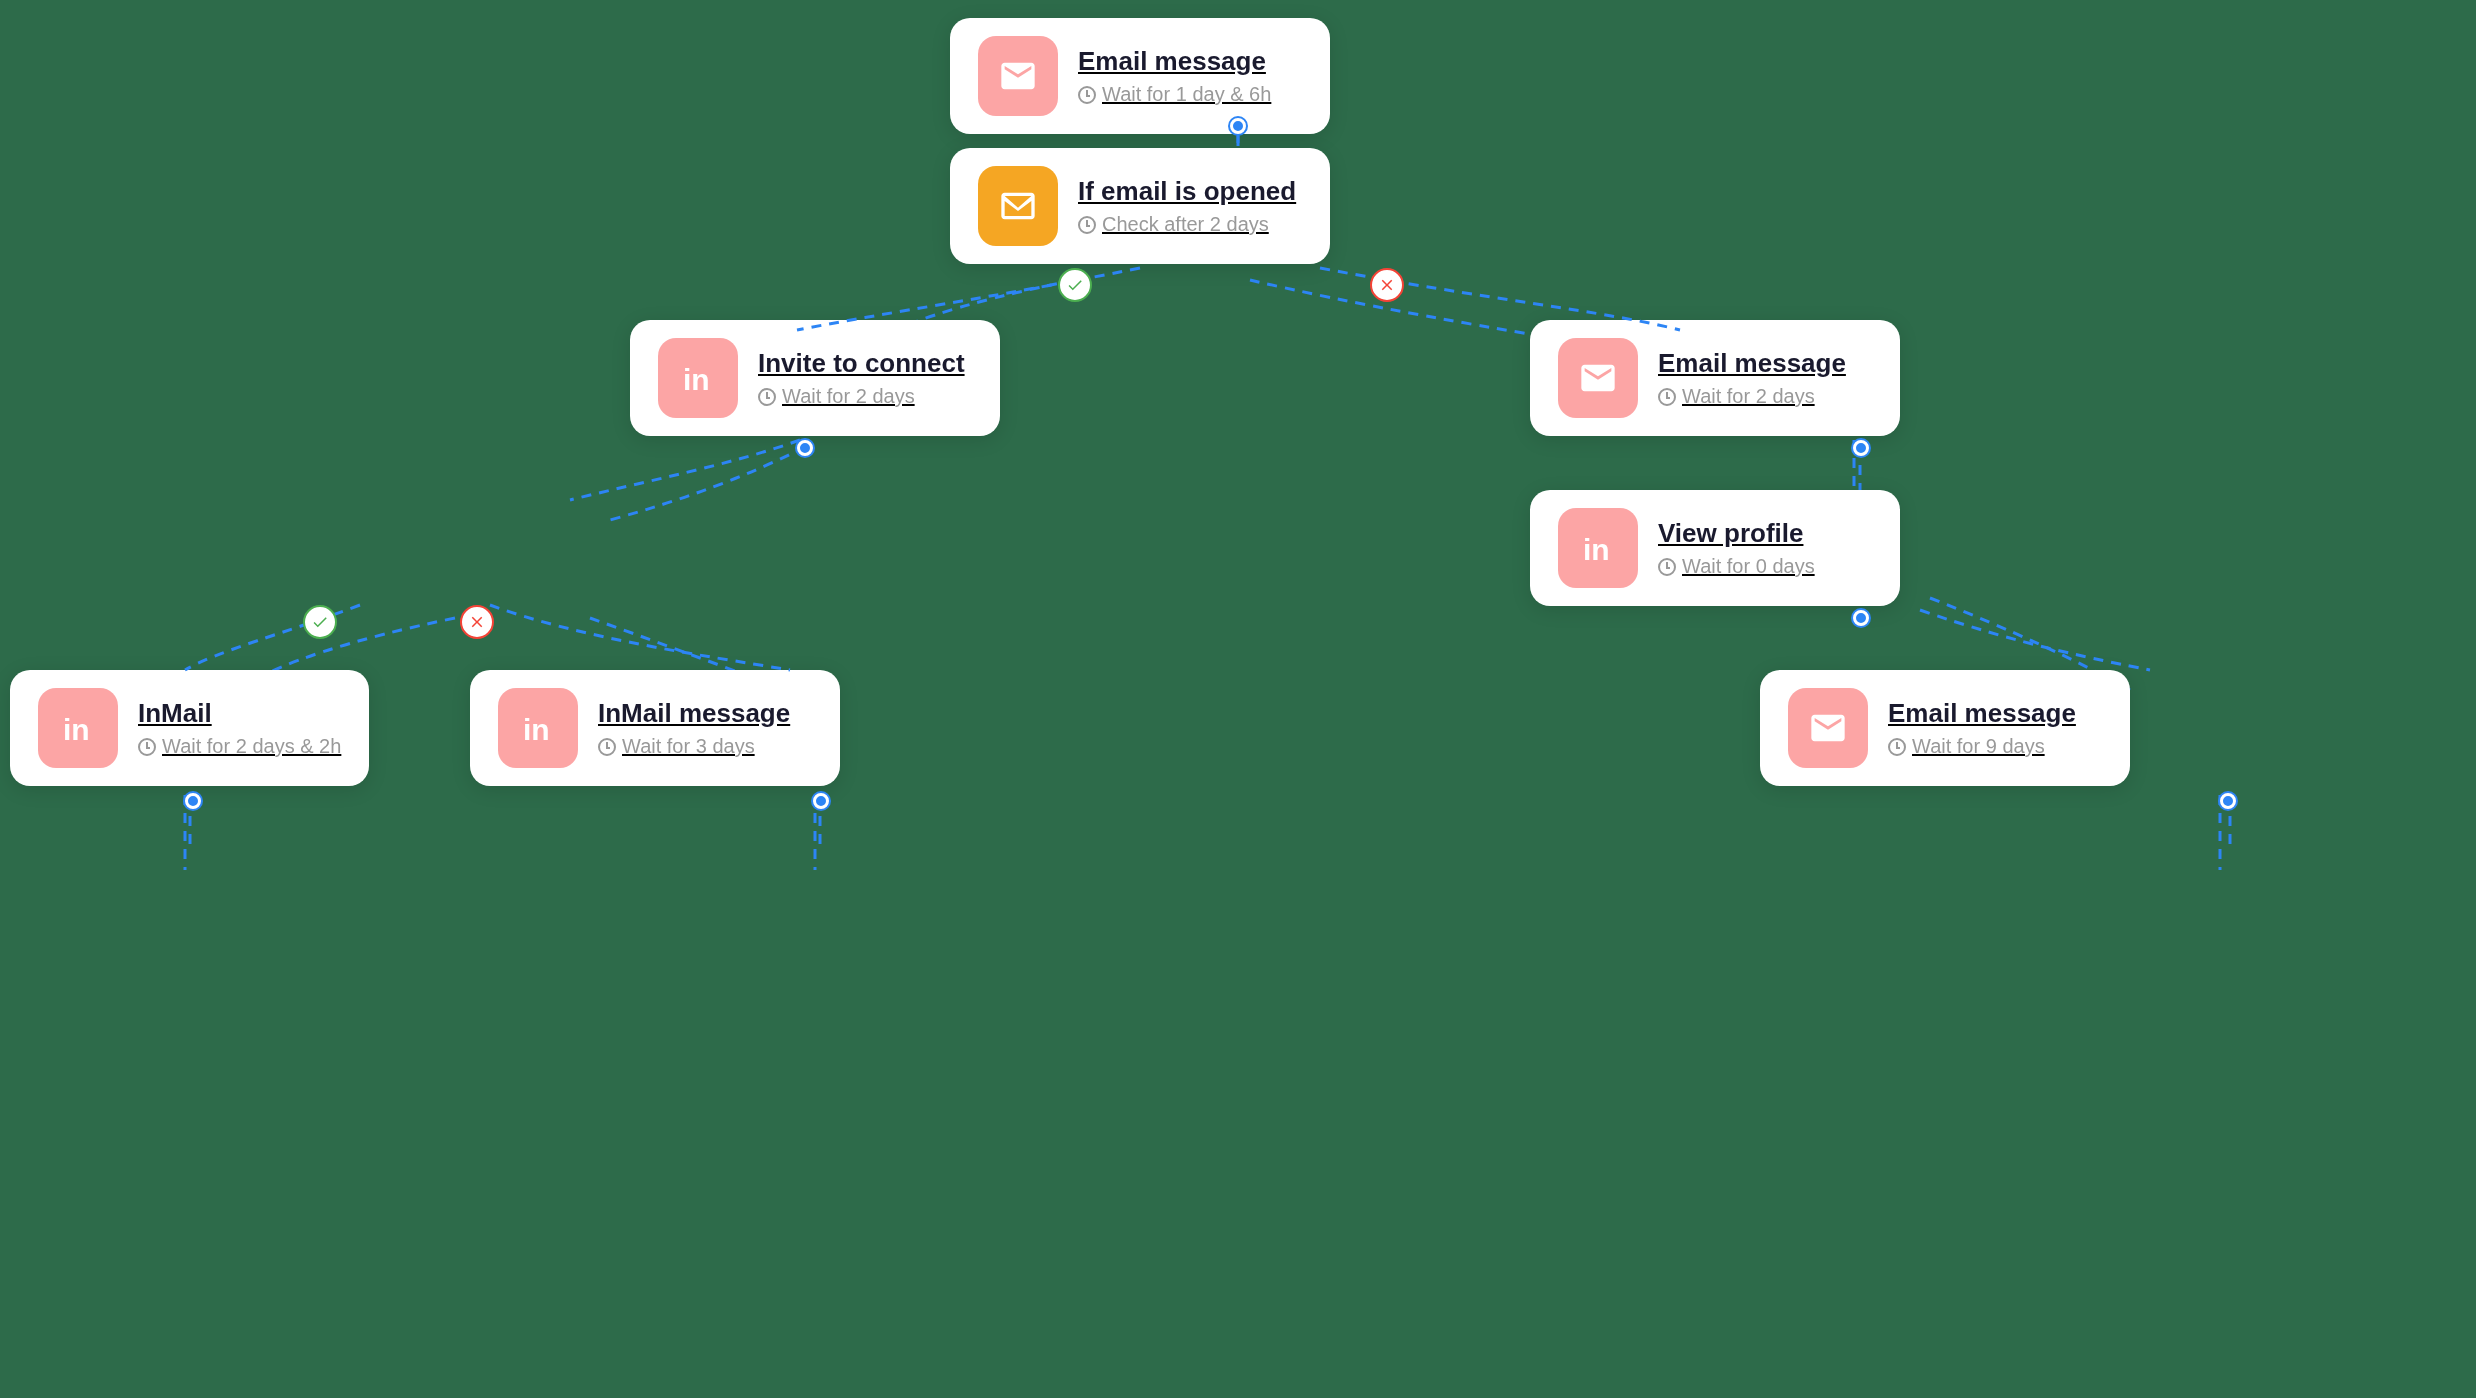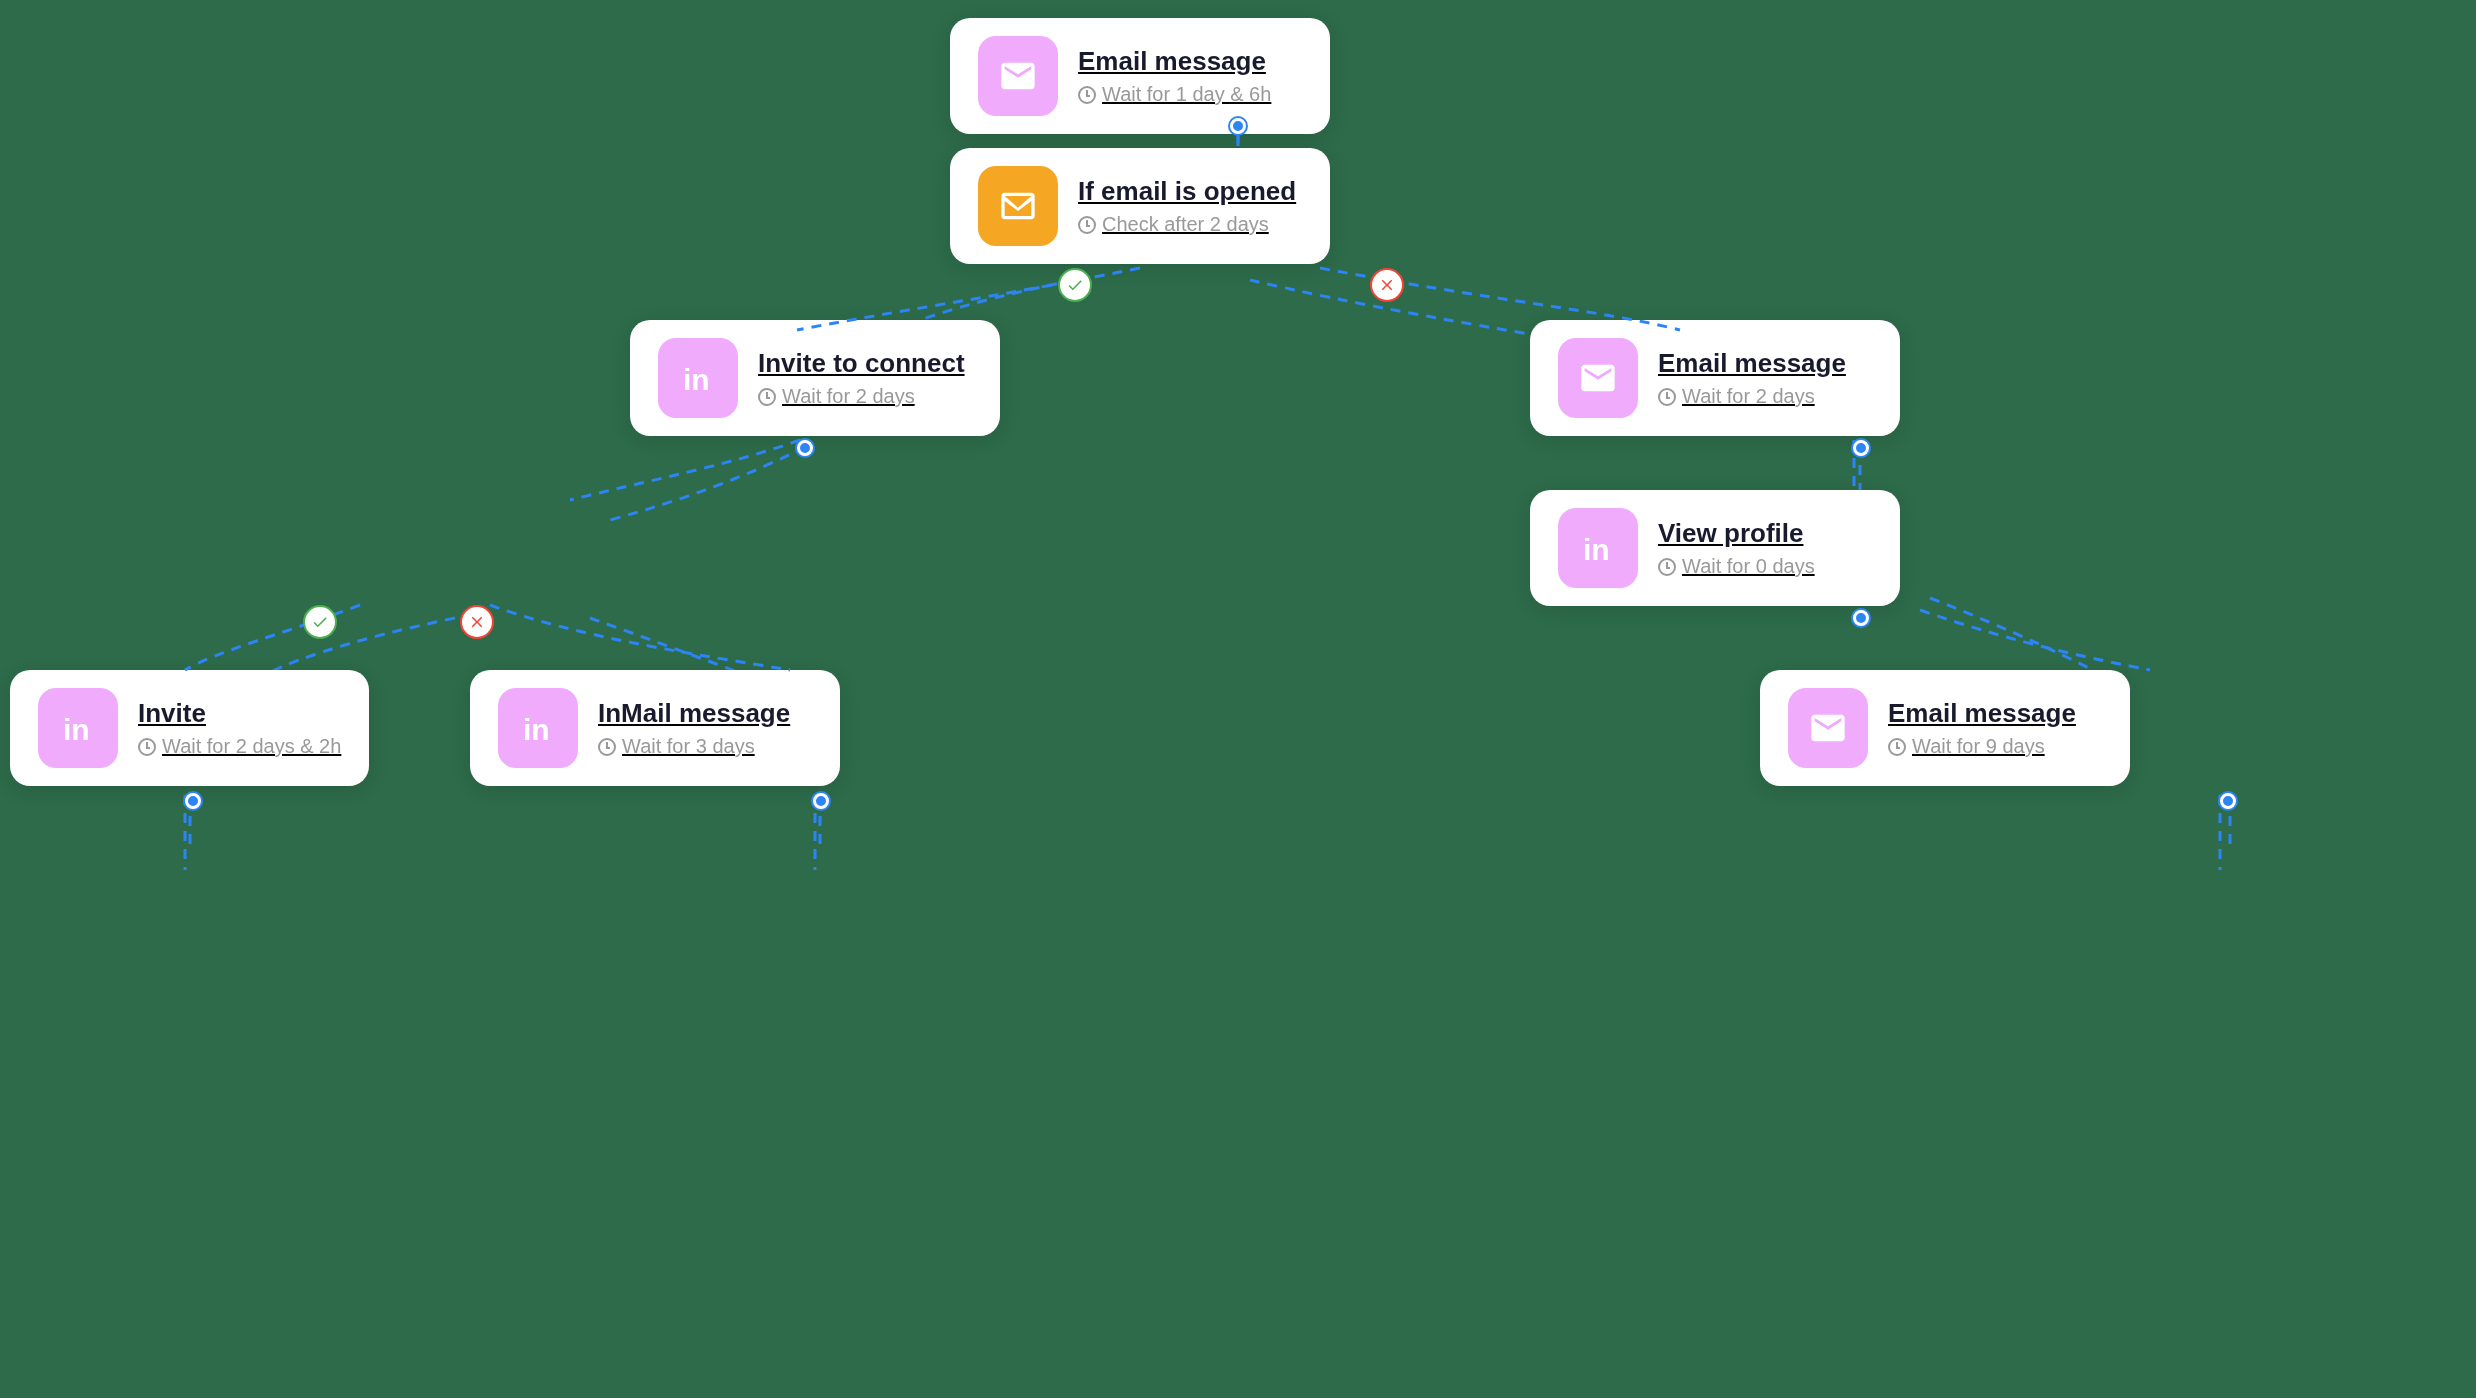--- a/index.html
+++ b/index.html
@@ -36,21 +36,21 @@
     .node-icon {
       width: 80px;
       height: 80px;
       border-radius: 18px;
       display: flex;
       align-items: center;
       justify-content: center;
       flex-shrink: 0;
     }
 
-    .node-icon.blue { background-color: #f0abfc; }
+    .node-icon.blue { background-color: #fca5a5; }
     .node-icon.orange { background-color: #f5a623; }
 
     .node-icon svg {
       width: 40px;
       height: 40px;
       fill: white;
     }
 
     .node-text {
       display: flex;
@@ -278,21 +278,21 @@
 
   <div class="dot blue-dot" style="left: 1853px; top: 610px;"></div>
 
   <div class="node-card" style="left: 10px; top: 670px; min-width: 350px;">
     <div class="node-icon blue">
       <svg viewBox="0 0 24 24">
           <text y="19" font-size="18" font-weight="bold" fill="white" x="3" font-family="Arial, sans-serif">in</text>
         </svg>
     </div>
     <div class="node-text">
-      <div class="node-title">Invite</div>
+      <div class="node-title">InMail</div>
       <div class="node-subtitle">
         <span class="clock-icon"></span>
         <span>Wait for 2 days &amp; 2h</span>
       </div>
     </div>
   </div>
 
   <div class="dot blue-dot" style="left: 185px; top: 793px;"></div>
 
   <div class="node-card" style="left: 470px; top: 670px; min-width: 370px;">

